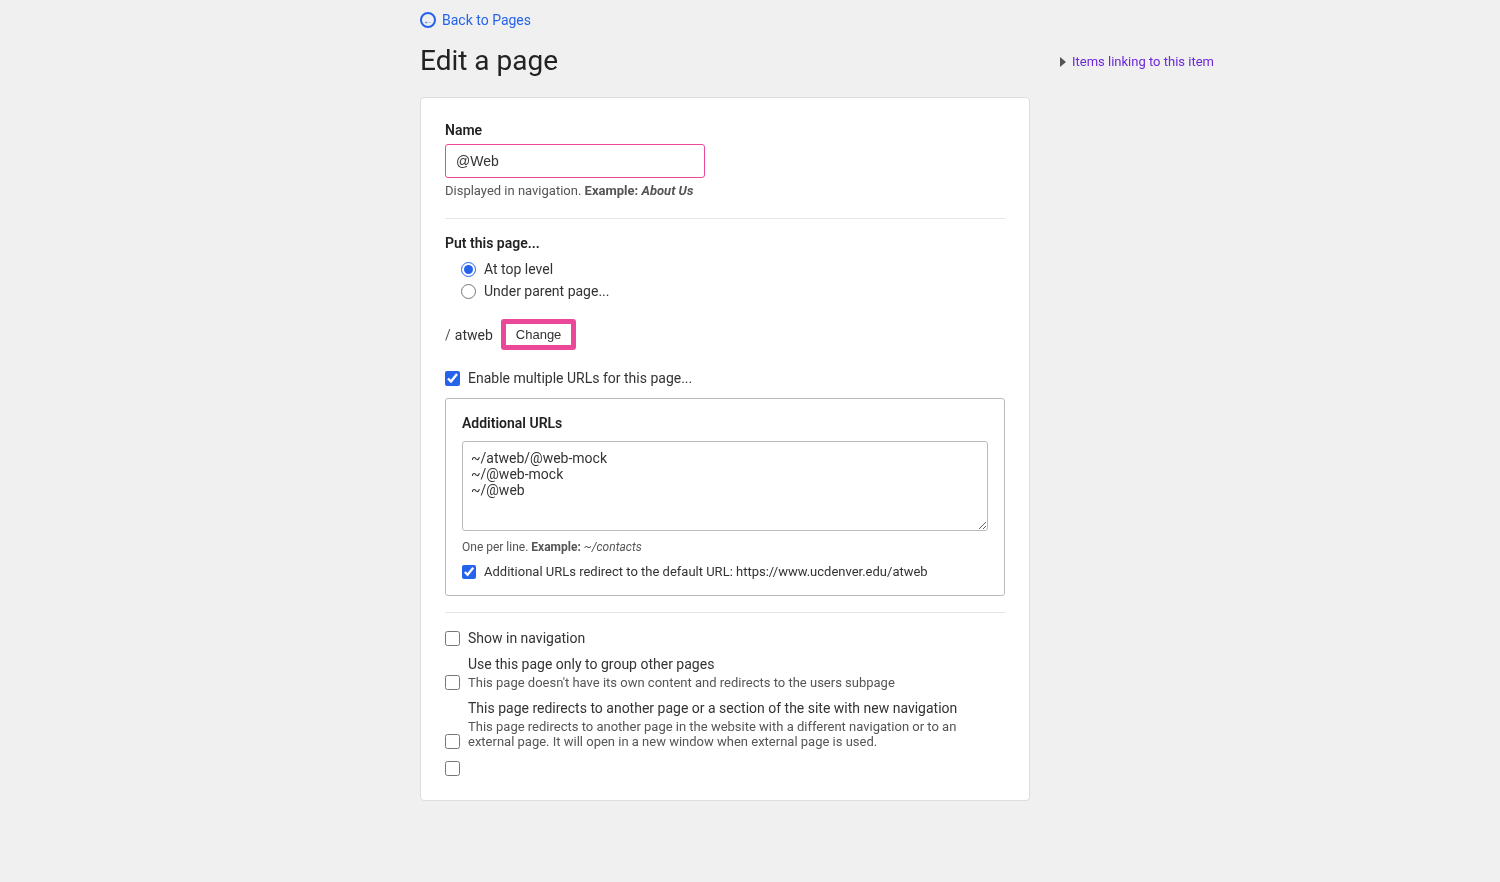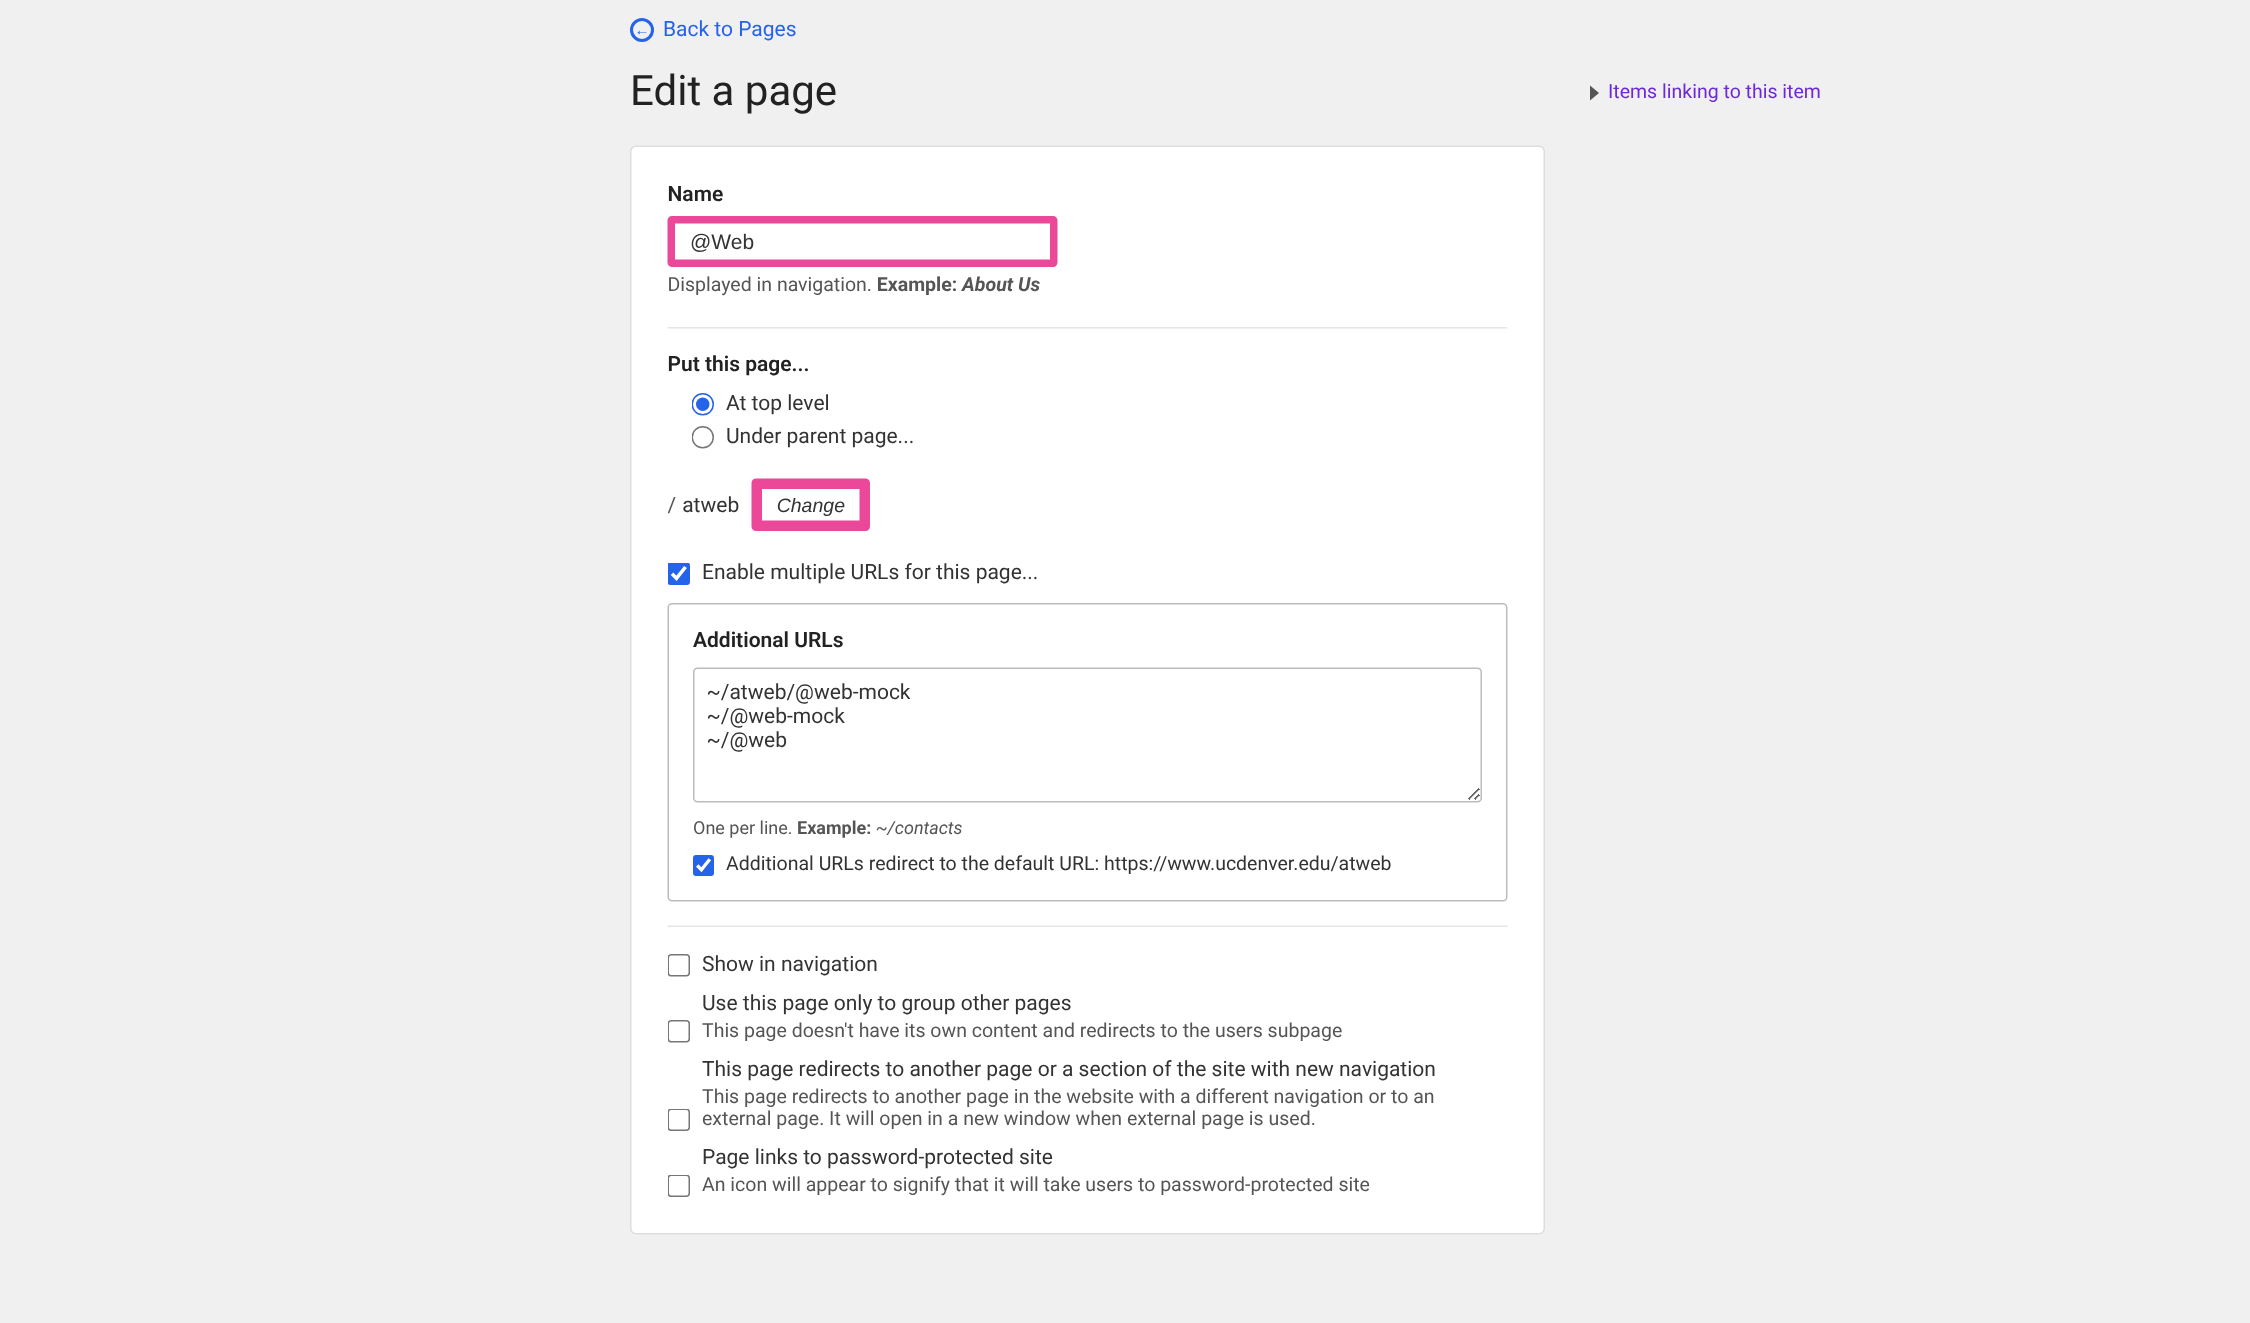--- a/index.html
+++ b/index.html
@@ -89,21 +89,21 @@
     .field-label {
       font-weight: 600;
       font-size: 14px;
       color: #222;
       margin-bottom: 6px;
       display: block;
     }
     .text-input {
       width: 260px;
       height: 34px;
-      border: 5px solid #ec4899;
+      border: 1px solid #ec4899;
       border-radius: 3px;
       padding: 6px 10px;
       font-size: 14px;
       color: #333;
       outline: none;
     }
     .hint-text {
       font-size: 13px;
       color: #555;
       margin-top: 5px;
@@ -147,28 +147,27 @@
     .url-prefix {
       font-size: 14px;
       color: #555;
     }
     .url-value {
       font-size: 14px;
       color: #333;
     }
     .change-btn {
       background: #fff;
-      border: 7px solid #ec4899;
+      border: 5px solid #ec4899;
       border-radius: 3px;
       padding: 3px 10px;
       font-size: 13px;
       color: #333;
       cursor: pointer;
       margin-left: 4px;
-      font-style: italic;
     }
     .checkbox-row {
       display: flex;
       align-items: center;
       gap: 8px;
       font-size: 14px;
       color: #333;
       margin-bottom: 12px;
     }
     .checkbox-row input[type="checkbox"] {
@@ -344,24 +343,20 @@
           <label class="option-item">
             <input type="checkbox" style="">
             <div class="option-content">
               <span class="option-label">This page redirects to another page or a section of the site with new navigation</span>
               <span class="option-desc">This page redirects to another page in the website with a different navigation or to an external page. It will open in a new window when external page is used.</span>
             </div>
           </label>
 
           <label class="option-item">
             <input type="checkbox" style="">
-            <div class="option-content">
-              <span class="option-label">Page links to password-protected site</span>
-              <span class="option-desc">An icon will appear to signify that it will take users to password-protected site</span>
-            </div>
           </label>
         </div>
 
       </div>
     </div>
 
     <div class="right-column">
       <div class="items-linking">
         <span class="triangle"></span>
         <span>Items linking to this item</span>

